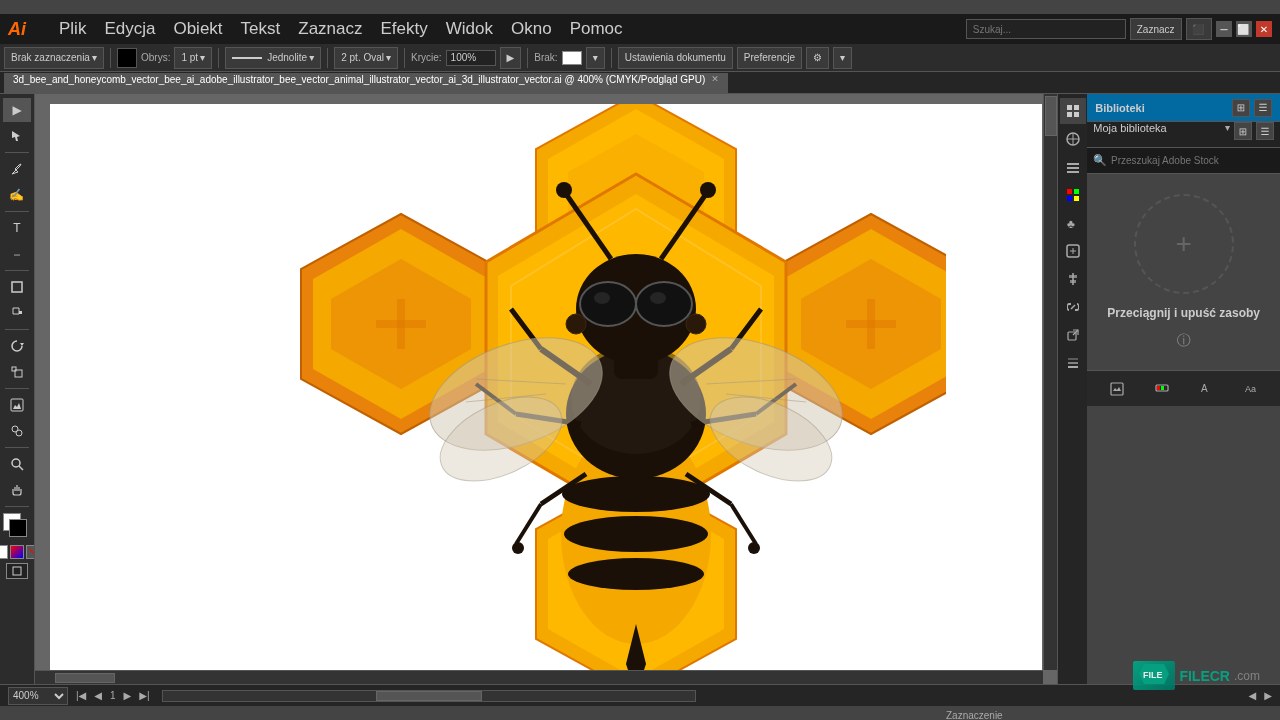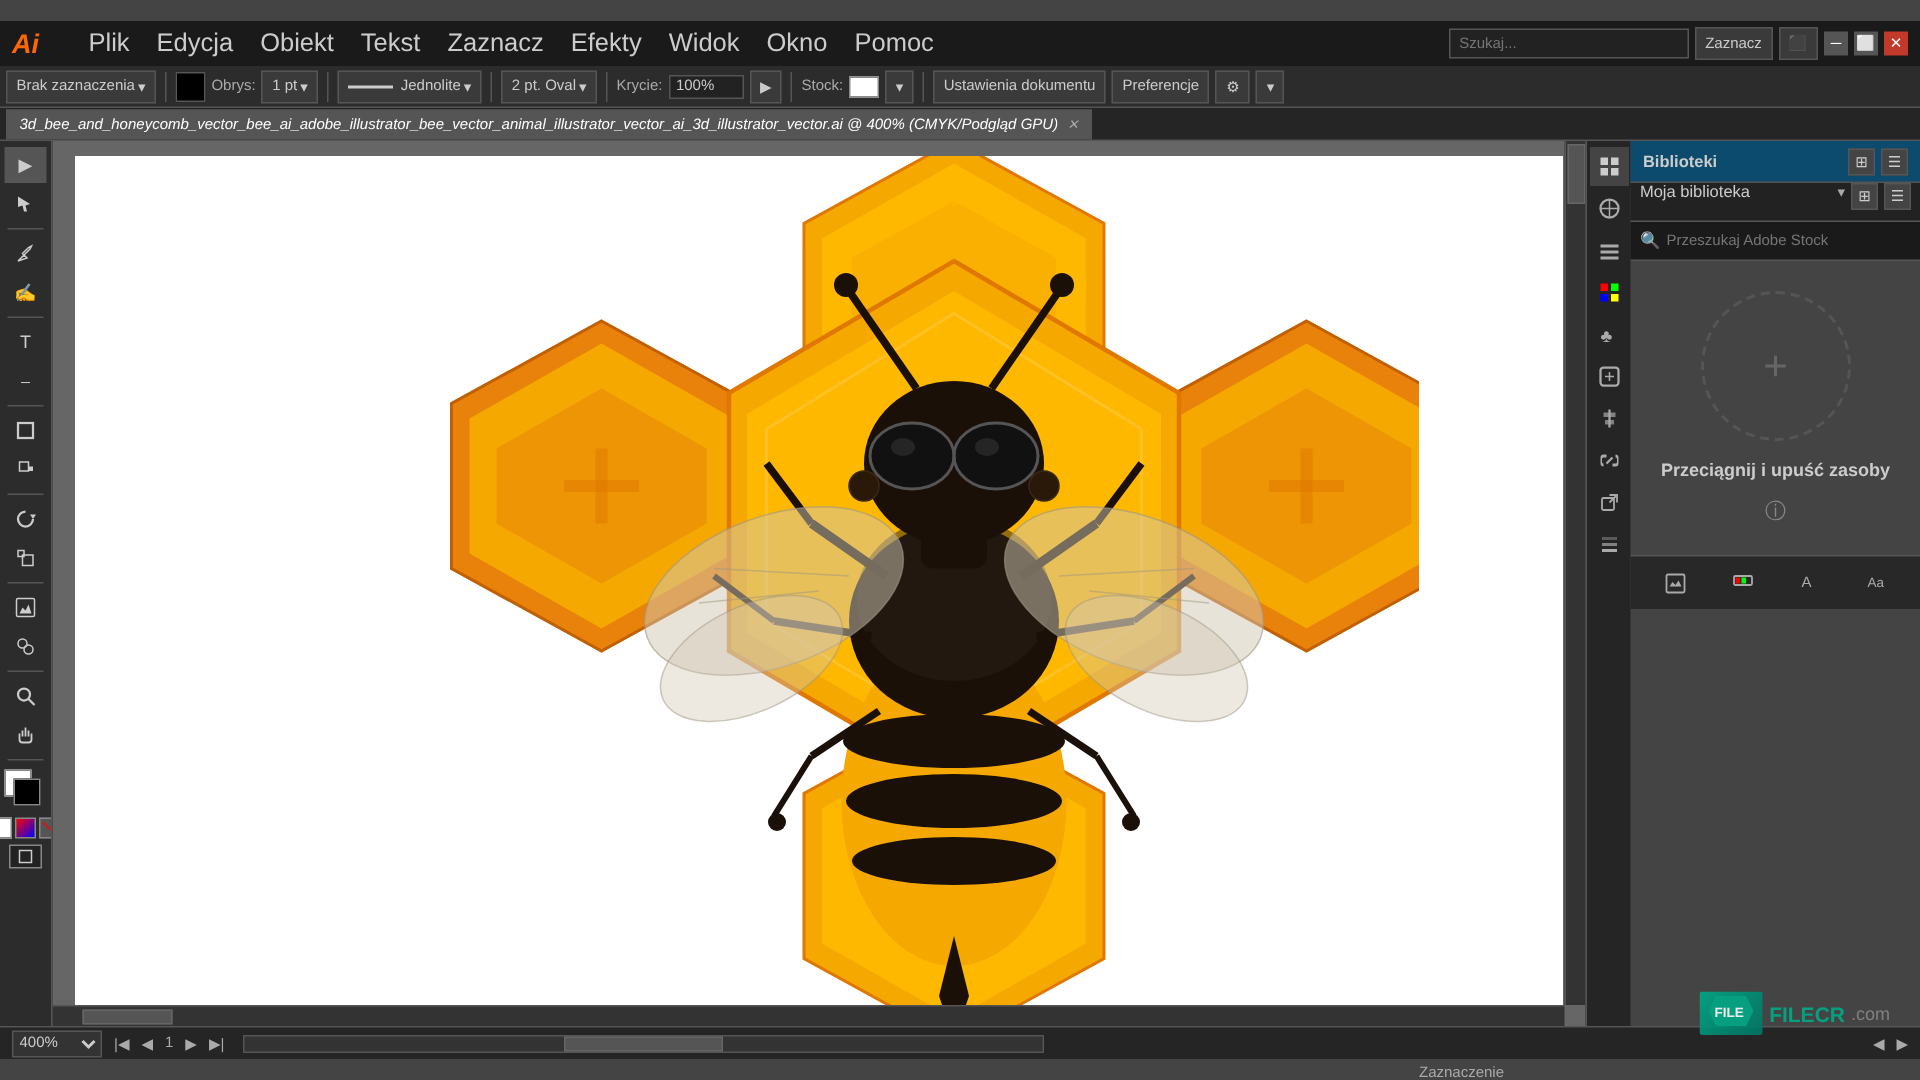--- a/index.html
+++ b/index.html
@@ -64,24 +64,23 @@
     }
     .tab {
       height: 20px;
       padding: 0 8px;
       background: #3a3a3a;
       border: 1px solid #555;
       border-bottom: none;
       color: #ccc;
       font-size: 10px;
       display: flex;
-      align-items: center;
+      align-items: flex-start;
       gap: 6px;
       cursor: pointer;
-      font-style: italic;
     }
     .tab.active { background: #555; color: #fff; }
     .tab-close { font-size: 9px; color: #aaa; cursor: pointer; }
 
     
     #main-layout {
       display: flex;
       height: calc(720px - 30px - 28px - 28px - 22px - 22px);
     }
 
@@ -158,21 +157,21 @@
     }
     .panel-icon-btn.active { color: #fff; background: #444; }
 
     
     #libraries-panel {
       flex: 1;
       padding: 0;
     }
     #libraries-header {
       height: 28px;
-      background: #0c4a6e;
+      background: #0369a1;
       border-bottom: 1px solid #555;
       display: flex;
       align-items: center;
       padding: 0 8px;
       justify-content: space-between;
     }
     #libraries-title { font-size: 11px; color: #ccc; font-weight: bold; }
     #libraries-controls { display: flex; gap: 4px; }
     .lib-ctrl-btn { width: 18px; height: 18px; background: #444; border: 1px solid #555; display: flex; align-items: center; justify-content: center; cursor: pointer; font-size: 10px; color: #ccc; }
 
@@ -337,21 +336,21 @@
   <div class="toolbar-sep"></div>
   <div class="toolbar-btn">
     <span>2 pt. Oval</span>
     <span>▾</span>
   </div>
   <div class="toolbar-sep"></div>
   <span class="toolbar-label">Krycie:</span>
   <input class="toolbar-input" type="text" value="100%" style="">
   <div class="toolbar-btn">▶</div>
   <div class="toolbar-sep"></div>
-  <span class="toolbar-label">Stock:</span>
+  <span class="toolbar-label">Brak:</span>
   <div class="toolbar-btn" style="width:20px;height:14px;background:#fff;border:1px solid #888;"></div>
   <div class="toolbar-btn">▾</div>
   <div class="toolbar-sep"></div>
   <div class="toolbar-btn">Ustawienia dokumentu</div>
   <div class="toolbar-btn">Preferencje</div>
   <div class="toolbar-btn">⚙</div>
   <div class="toolbar-btn">▾</div>
 </div>
 
 <div id="tabbar">

